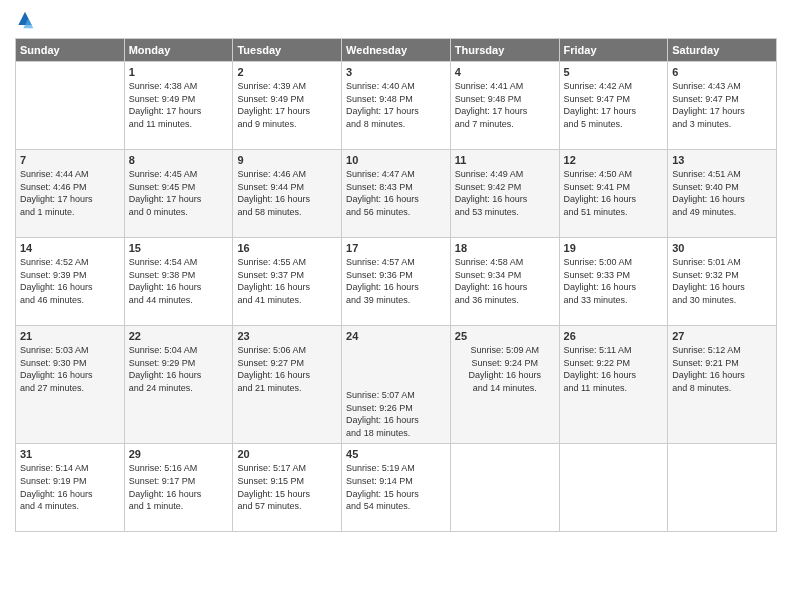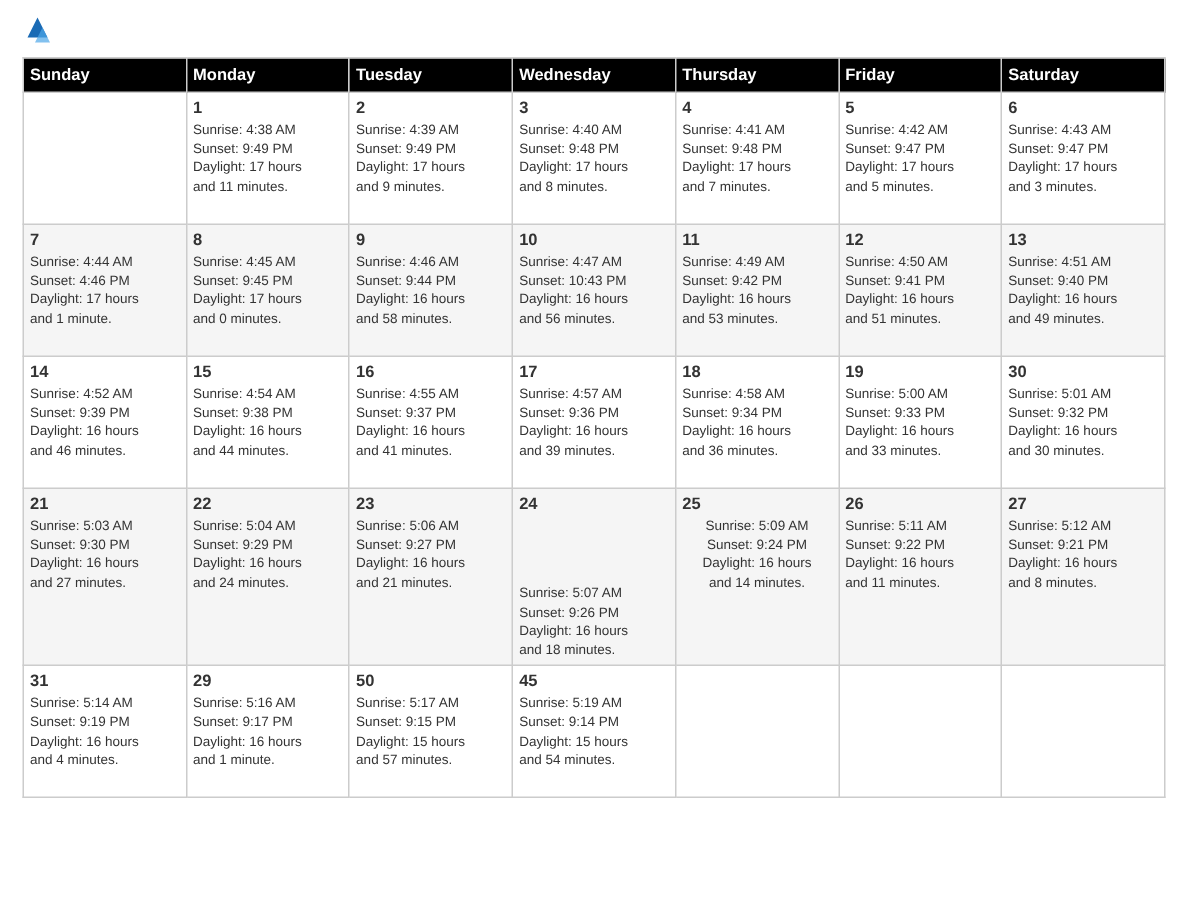--- a/index.html
+++ b/index.html
@@ -51,21 +51,21 @@
     .location {
       font-size: 16px;
       color: #555;
     }
     table {
       width: 100%;
       border-collapse: collapse;
       table-layout: fixed;
     }
     thead tr th {
-      background-color: #000000;
+      background-color: #737373;
       color: #fff;
       font-size: 11px;
       font-weight: bold;
       padding: 5px 4px;
       text-align: left;
       border: 1px solid #ccc;
     }
     tbody tr td {
       border: 1px solid #ccc;
       vertical-align: top;
@@ -189,21 +189,21 @@
           <td>
             <span class="day-number">9</span>
             <div class="day-info" style="white-space: pre-line;">Sunrise: 4:46 AM
 Sunset: 9:44 PM
 Daylight: 16 hours
 and 58 minutes.</div>
           </td>
           <td>
             <span class="day-number">10</span>
             <div class="day-info" style="white-space: pre-line;">Sunrise: 4:47 AM
-Sunset: 10:43 PM
+Sunset: 8:43 PM
 Daylight: 16 hours
 and 56 minutes.</div>
           </td>
           <td>
             <span class="day-number">11</span>
             <div class="day-info" style="white-space: pre-line;">Sunrise: 4:49 AM
 Sunset: 9:42 PM
 Daylight: 16 hours
 and 53 minutes.</div>
           </td>
@@ -333,21 +333,21 @@
 and 4 minutes.</div>
           </td>
           <td>
             <span class="day-number">29</span>
             <div class="day-info" style="white-space: pre-line;">Sunrise: 5:16 AM
 Sunset: 9:17 PM
 Daylight: 16 hours
 and 1 minute.</div>
           </td>
           <td>
-            <span class="day-number">50</span>
+            <span class="day-number">20</span>
             <div class="day-info" style="white-space: pre-line;">Sunrise: 5:17 AM
 Sunset: 9:15 PM
 Daylight: 15 hours
 and 57 minutes.</div>
           </td>
           <td>
             <span class="day-number">45</span>
             <div class="day-info" style="white-space: pre-line;">Sunrise: 5:19 AM
 Sunset: 9:14 PM
 Daylight: 15 hours

